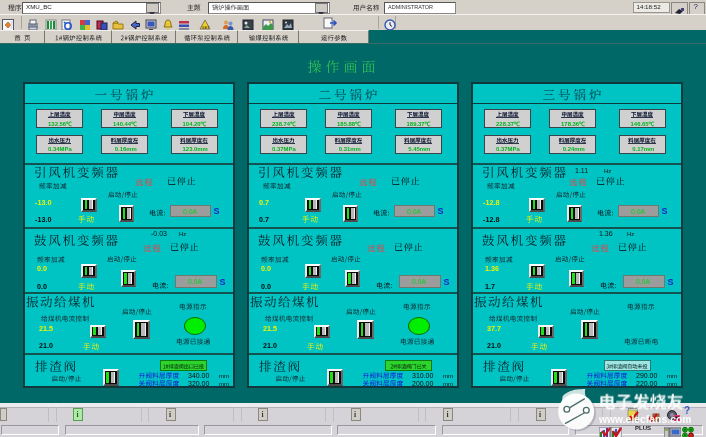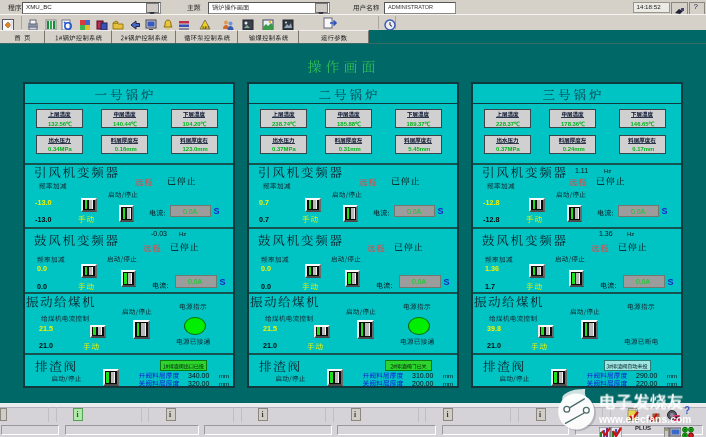--- a/index.html
+++ b/index.html
@@ -344,21 +344,21 @@
 <div style="position:absolute;left:568.6px;top:270px;width:15px;height:17px;background:#d8d8d8;border-top:2px solid #fcfcfc;border-left:2px solid #e8e8e8;border-right:2px solid #6a6a6a;border-bottom:2px solid #4a4a4a;box-sizing:border-box;">
       <div style="position:absolute;left:0;top:0;right:0;bottom:0;background:#0a0a0a;">
         <div style="position:absolute;left:15%;top:7%;width:2.5px;height:86%;background:#1de01d;"></div>
         <div style="position:absolute;left:52%;top:7%;width:26%;height:86%;background:#b8b8b8;border-right:1px solid #f0f0f0;"></div>
       </div>
     </div>
 <div style="position:absolute;left:485px;top:282px;font:bold 7.2px 'Liberation Sans', sans-serif;color:#0a0a0a;white-space:pre;">1.7</div>
 <div style="position:absolute;left:622.6px;top:275px;width:42px;height:12.5px;background:#9c9c9c;border:1px solid #707870;box-sizing:border-box;"></div>
 <div style="position:absolute;left:636px;top:277.8px;font:normal 6.8px 'Liberation Sans', sans-serif;color:#00d41e;white-space:pre;">0.0A</div>
 <div style="position:absolute;left:667.6px;top:277px;font:bold 9px 'Liberation Sans', sans-serif;color:#2222cc;white-space:pre;">S</div>
-<div style="position:absolute;left:487px;top:323.5px;font:bold 7.2px 'Liberation Sans', sans-serif;color:#f2f200;white-space:pre;">39.8</div>
+<div style="position:absolute;left:487px;top:323.5px;font:bold 7.2px 'Liberation Sans', sans-serif;color:#f2f200;white-space:pre;">37.7</div>
 <div style="position:absolute;left:537.6px;top:324.5px;width:16px;height:13.5px;background:#d8d8d8;border-top:2px solid #fcfcfc;border-left:2px solid #e8e8e8;border-right:2px solid #6a6a6a;border-bottom:2px solid #4a4a4a;box-sizing:border-box;">
       <div style="position:absolute;left:0;top:0;right:0;bottom:0;background:#0a0a0a;">
         <div style="position:absolute;left:15%;top:7%;width:2.5px;height:86%;background:#1de01d;"></div>
         <div style="position:absolute;left:52%;top:7%;width:26%;height:86%;background:#b8b8b8;border-right:1px solid #f0f0f0;"></div>
       </div>
     </div>
 <div style="position:absolute;left:580.6px;top:320px;width:17px;height:19px;background:#d8d8d8;border-top:2px solid #fcfcfc;border-left:2px solid #e8e8e8;border-right:2px solid #6a6a6a;border-bottom:2px solid #4a4a4a;box-sizing:border-box;">
       <div style="position:absolute;left:0;top:0;right:0;bottom:0;background:#0a0a0a;">
         <div style="position:absolute;left:15%;top:7%;width:2.5px;height:86%;background:#1de01d;"></div>
         <div style="position:absolute;left:52%;top:7%;width:26%;height:86%;background:#b8b8b8;border-right:1px solid #f0f0f0;"></div>

